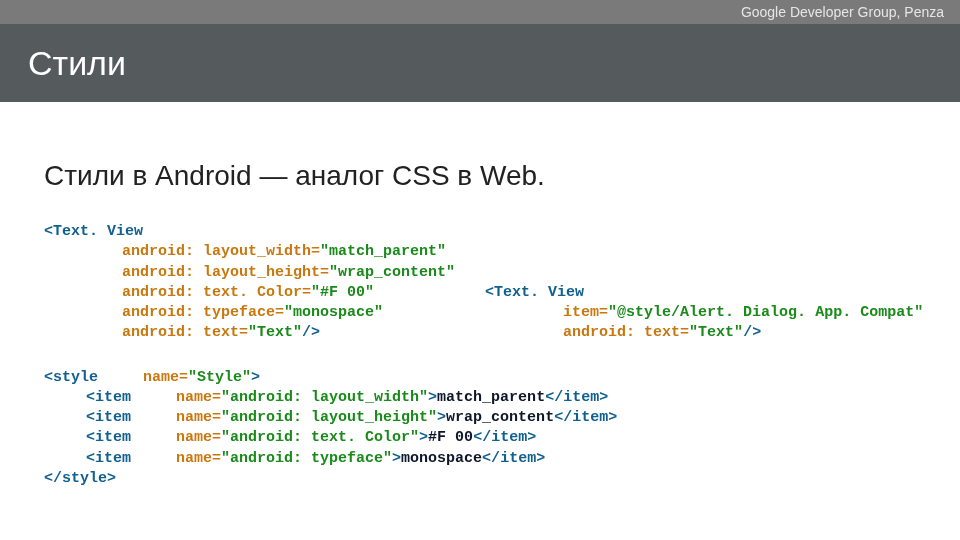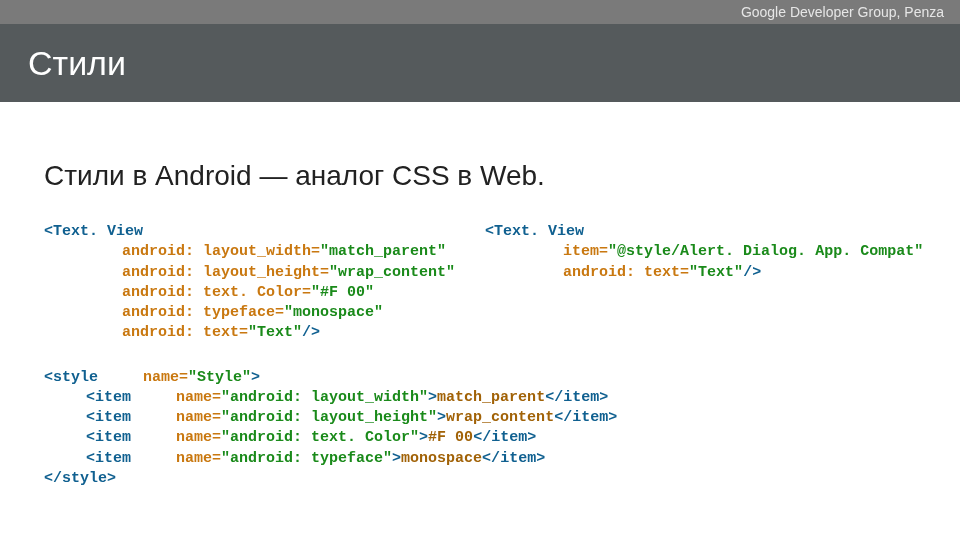--- a/index.html
+++ b/index.html
@@ -11,28 +11,28 @@
     display: flex; align-items: center; justify-content: flex-end;
     padding: 0 16px;
   }
   .titlebar {
     position: absolute; top: 24px; left: 0; right: 0; height: 78px;
     background: #555a5c; color: #fff; display: flex; align-items: center;
     padding: 0 28px; font-size: 34px; font-weight: 400;
   }
   .body { position: absolute; top: 130px; left: 44px; right: 40px; }
   .subtitle { font-size: 28px; color: #222; margin-top: 30px; margin-bottom: 30px; font-weight: 400; }
-  .cols { display: flex; gap: 30px; align-items: flex-start; }
+  .cols { display: flex; gap: 30px; align-items: flex-end; }
   .col { flex: 1 1 50%; }
   .code { font-family: "Courier New", Courier, monospace; font-size: 15px; font-weight: bold; line-height: 1.35; white-space: pre; color: #000; }
   .indent { padding-left: 42px; display: block; }
   .kw  { color: #106090; }   
   .nm  { color: #c97810; margin-left: 36px; }   
   .st  { color: #1a8a1a; }   
-  .pl  { color: #a16207; }      
+  .pl  { color: #0f172a; }      
   .bottom-block { margin-top: 24px; }
 </style>
 </head>
 <body>
 
 <div class="slide">
 
   <div class="topbar">
     <span>Google Developer Group, Penza</span>
   </div>

